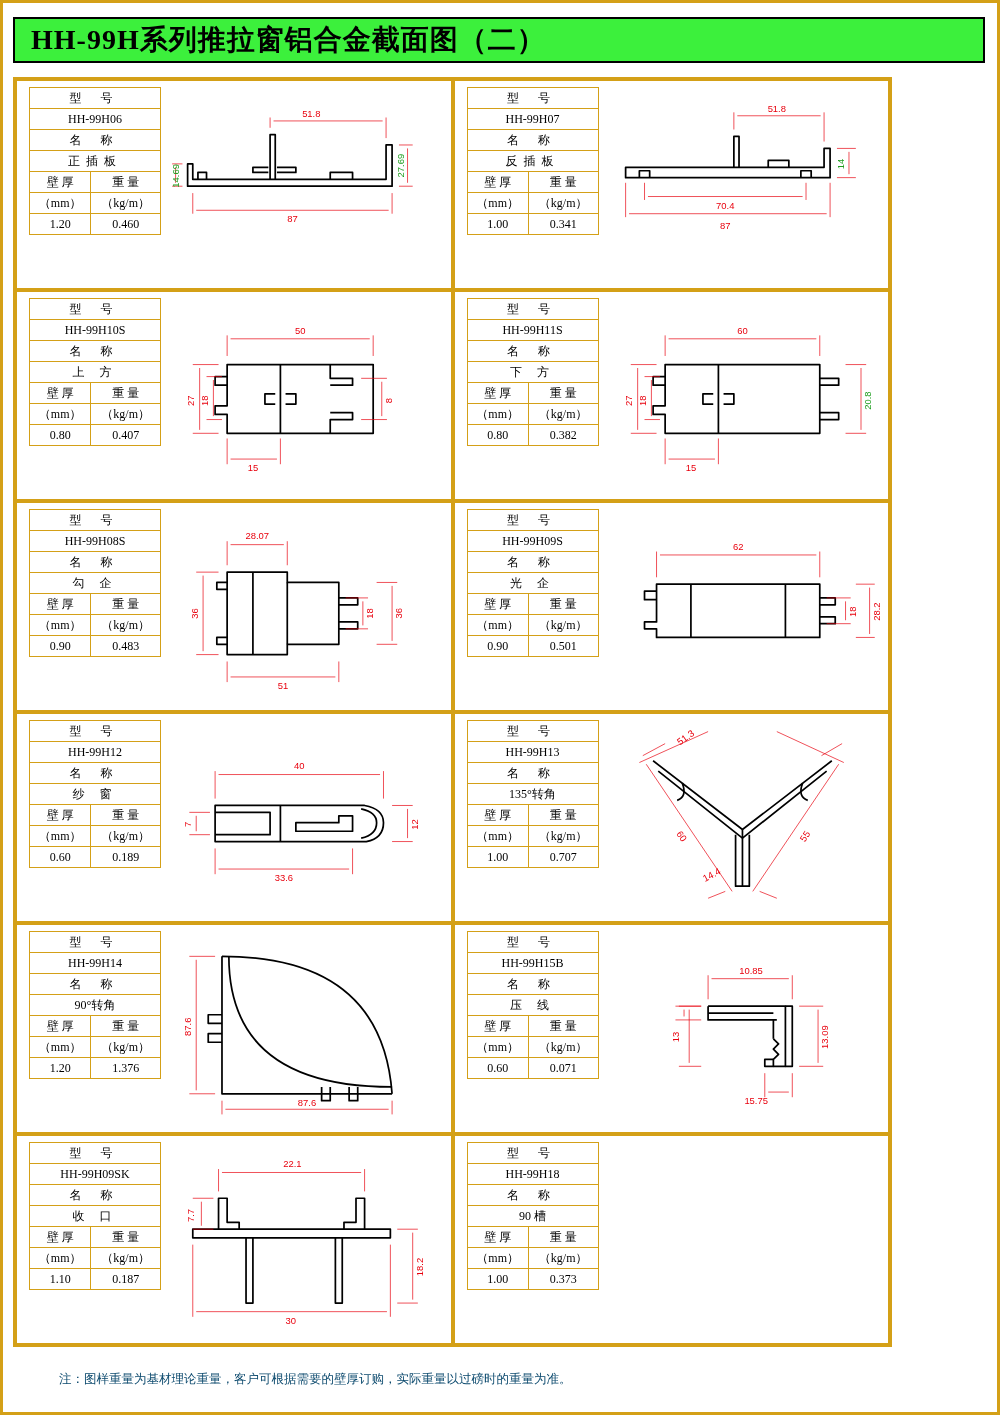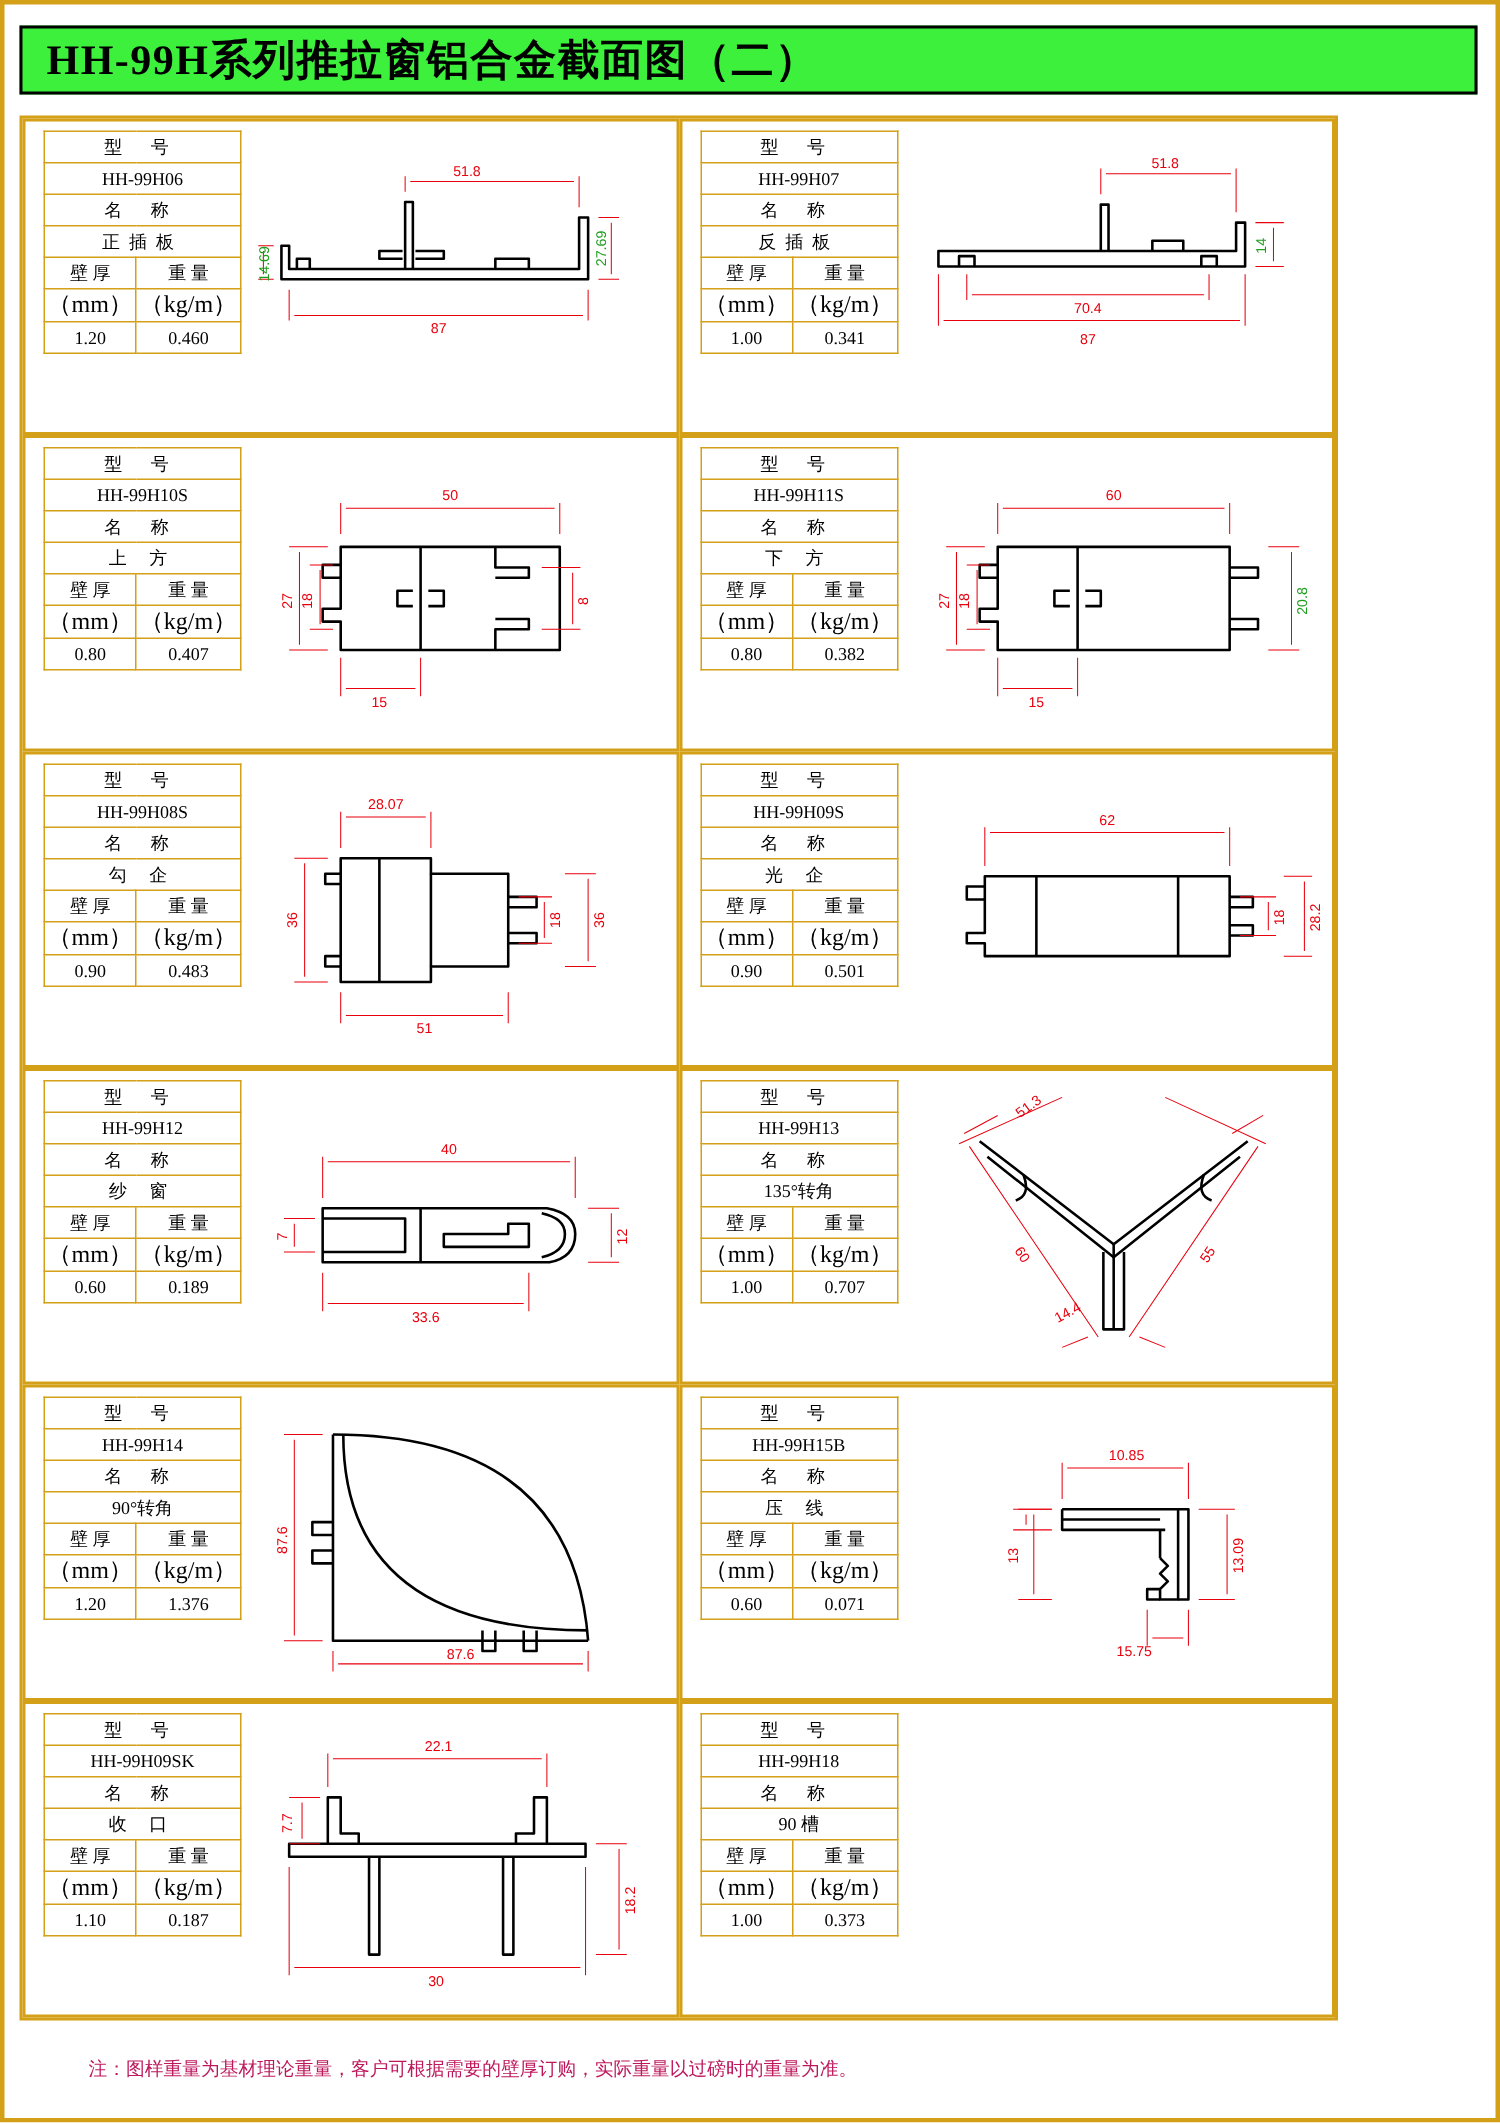--- a/index.html
+++ b/index.html
@@ -6,24 +6,24 @@
   body{width:1000px;height:1415px;font-family:"Liberation Serif",serif;}
   .page{position:relative;width:1000px;height:1415px;box-sizing:border-box;border:3px solid #d4a017;padding:16px;}
   .title-bar{position:absolute;left:10px;top:14px;width:972px;height:46px;background:#3cf03c;border:2px solid #000;box-sizing:border-box;display:flex;align-items:center;}
   .title-bar span{font-size:28px;font-weight:bold;letter-spacing:1px;padding-left:16px;font-family:"Liberation Serif",serif;}
   .grid{position:absolute;left:10px;top:74px;width:879px;height:1270px;border:2px solid #d4a017;box-sizing:border-box;display:grid;grid-template-columns:1fr 1fr;grid-template-rows:repeat(6,1fr);}
   .cell{position:relative;border:2px solid #d4a017;box-sizing:border-box;overflow:hidden;}
   .spec{position:absolute;left:12px;top:6px;width:132px;border-collapse:collapse;font-size:12px;}
   .spec td{border:1px solid #d4a017;text-align:center;height:20px;padding:0;font-family:"Liberation Serif",serif;}
   .spec td.two{letter-spacing:6px;font-family:Liberation Serif, serif;}
   .spec .hdr{letter-spacing:8px;}
-  .spec .sub{font-size:16px;}
+  .spec .sub{font-size:12px;}
   .drawing{position:absolute;left:150px;top:0;right:0;bottom:0;}
   .drawing svg{width:100%;height:100%;}
-  .footnote{position:absolute;left:56px;bottom:24px;font-size:12.5px;color:#be185d;font-family:"Liberation Serif",serif;}
+  .footnote{position:absolute;left:56px;bottom:24px;font-size:12.5px;color:#0c4a6e;font-family:"Liberation Serif",serif;}
   text{font-family:"Liberation Sans",sans-serif;}
   .dim{fill:#e8000d;font-size:11px;}
   .dimg{fill:#1d9d1d;font-size:11px;}
   .rl{stroke:#e8000d;stroke-width:0.8;fill:none;}
   .prof{stroke:#000;stroke-width:2;fill:none;stroke-linejoin:round;}
 </style>
 </head>
 <body>
 
 <div class="page">

